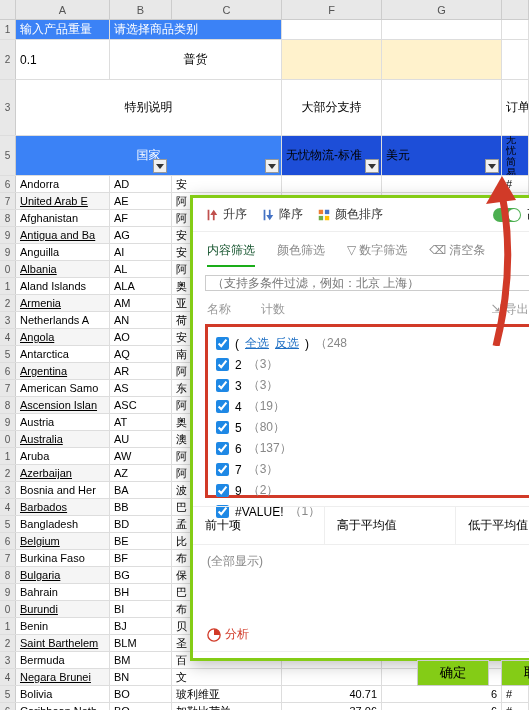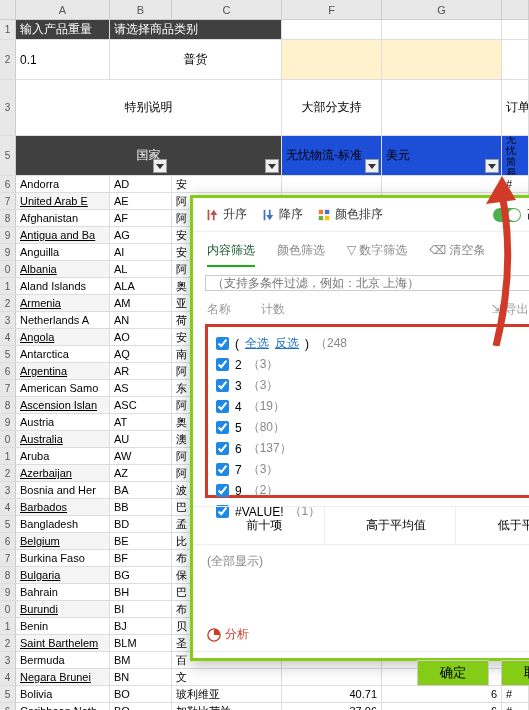--- a/index.html
+++ b/index.html
@@ -59,21 +59,21 @@
     display: flex;
     align-items: center;
   }
   .c-a { width: 94px; }
   .c-b { width: 62px; }
   .c-c { width: 110px; }
   .c-f { width: 100px; }
   .c-g { width: 120px; }
   .c-h { width: 27px; }
 
-  .hdr-dark { background: #404040; color: #fff; font-weight: 500; }
+  .hdr-dark { background: #3b82f6; color: #fff; font-weight: 500; }
   .hdr-yellow { background: #1d4ed8; color: #000; font-weight: 500; position: relative; }
   .hdr-yellow-lite { background: #fff2cc; }
   .merged { justify-content: center; }
 
   .filter-btn {
     position: absolute;
     right: 2px;
     bottom: 2px;
     width: 14px;
     height: 14px;
@@ -191,21 +191,20 @@
   .fp-item input { accent-color: #1e88e5; }
   .fp-item .link { color: #1e6fc4; text-decoration: underline; cursor: pointer; }
   .fp-item .cnt { color: #888; }
   .fp-quick {
     display: flex;
     border-top: 1px solid #eee;
     border-bottom: 1px solid #eee;
   }
   .fp-quick div {
     flex: 1;
-    text-align: center;
     padding: 10px 0;
     border-right: 1px solid #eee;
     cursor: pointer;
     margin-left: 12px;
   }
   .fp-quick div:last-child { border-right: none; }
   .fp-showall { padding: 8px 14px; color: #888; }
   .fp-analyze { padding: 4px 14px 8px; color: #d13a28; display: flex; align-items: center; gap: 4px; margin-top: 44px; }
   .fp-buttons {
     display: flex;

